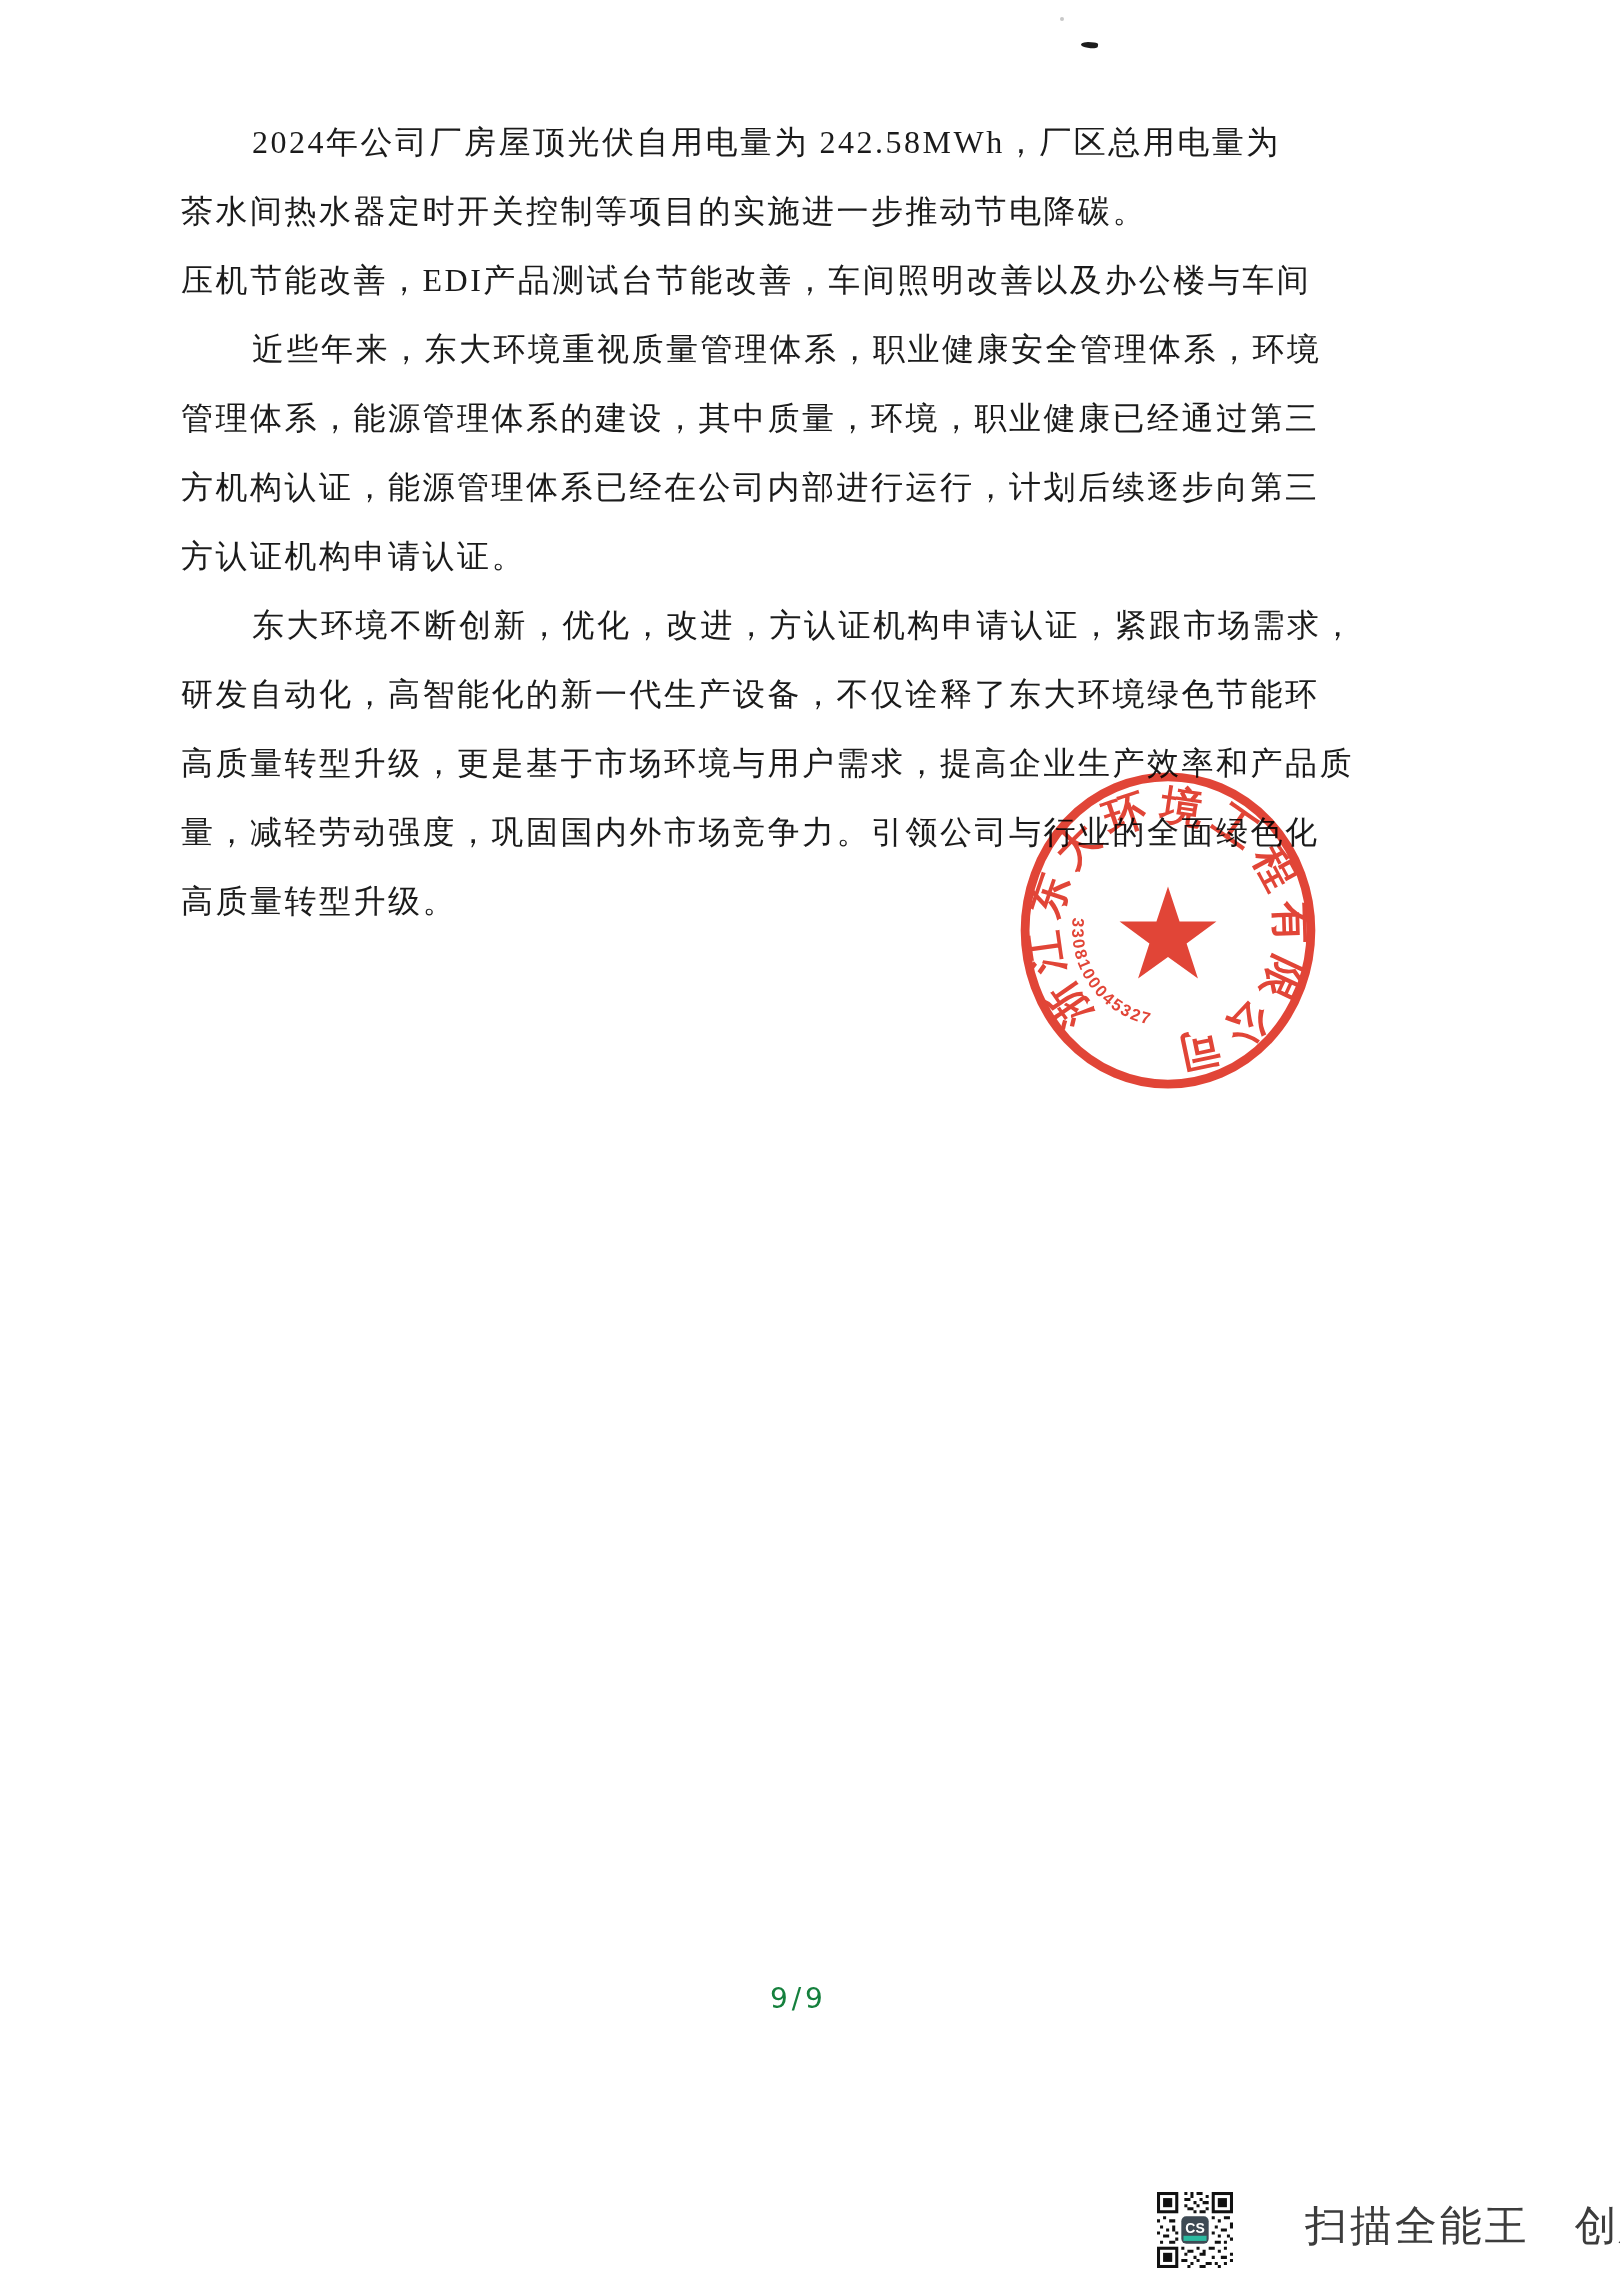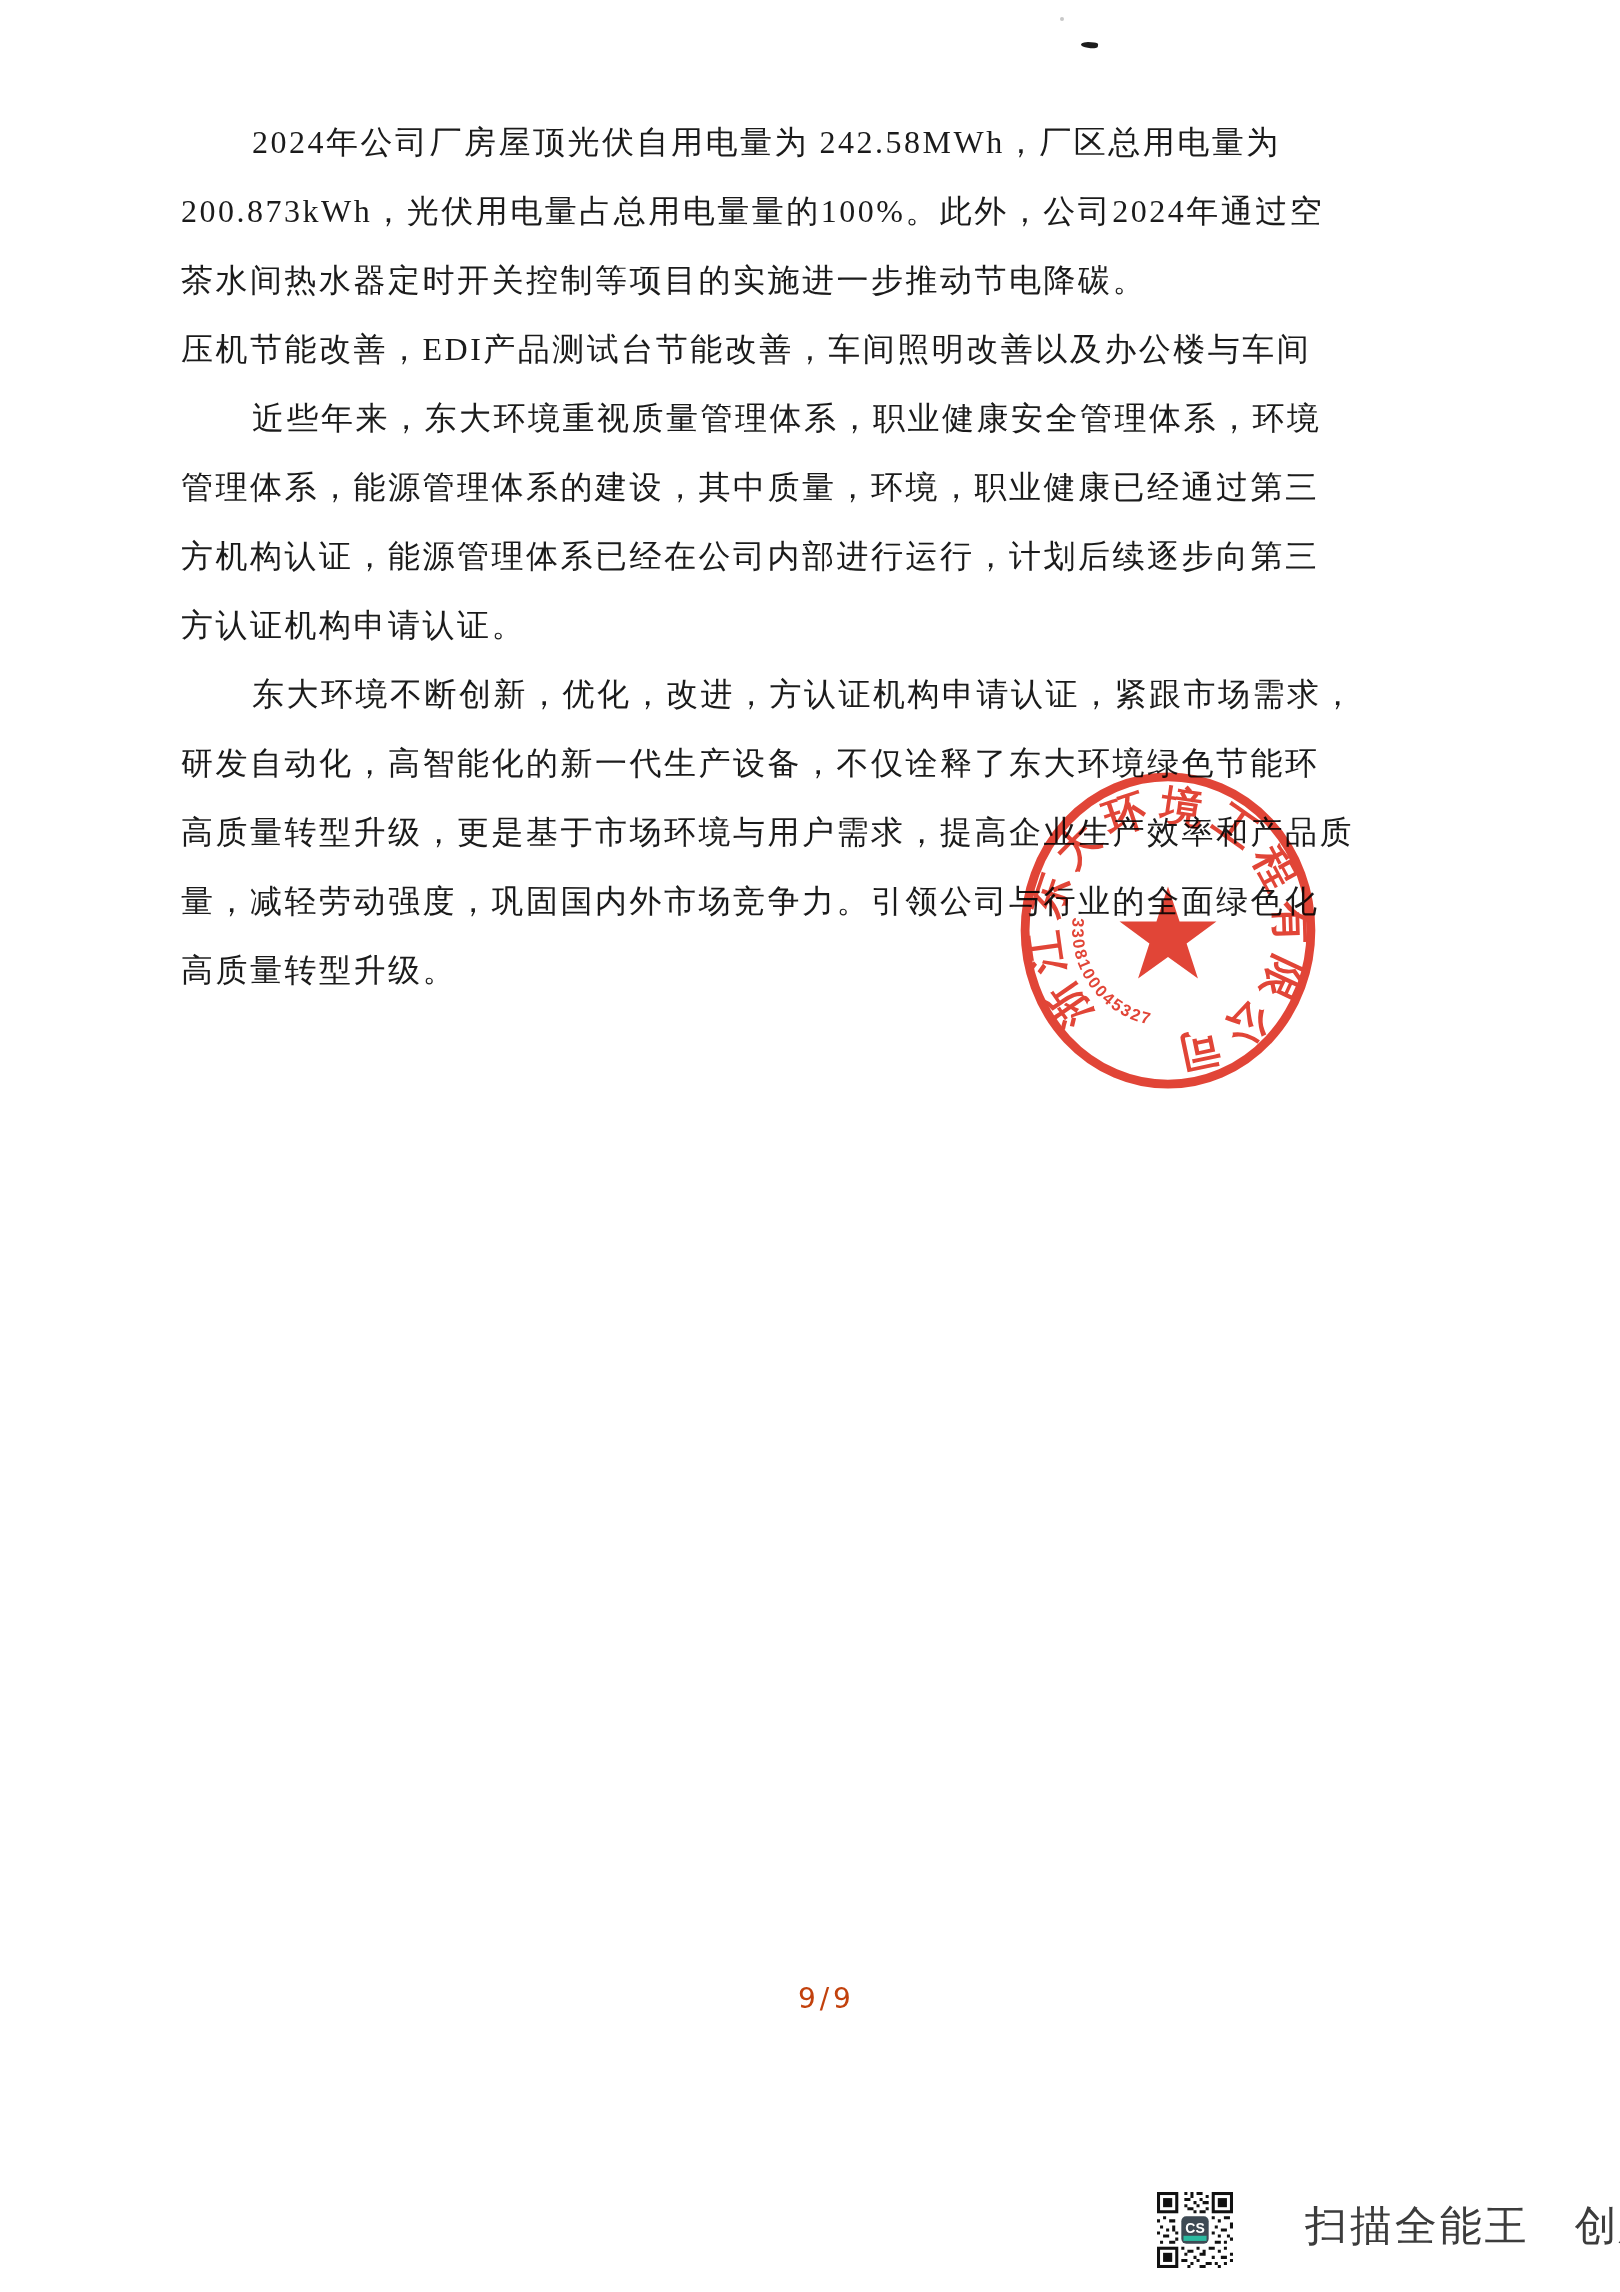--- a/index.html
+++ b/index.html
@@ -36,21 +36,21 @@
   
   .stamp{
     position:absolute;left:1016px;top:769px;width:304px;height:323px;
     mix-blend-mode:multiply;
     opacity:.92;
   }
   
   .page-number{
     position:absolute;left:770px;top:1982px;
     font-family:"DejaVu Sans","Liberation Sans",sans-serif;
-    font-size:28px;color:#c2410c;letter-spacing:3.9px;margin-left:28px;
+    font-size:28px;color:#15803d;letter-spacing:3.9px;
   }
   
   .footer-qr{
     position:absolute;left:1157px;top:2192px;width:76px;height:76px;
   }
   .footer-label{
     position:absolute;left:1305px;top:2198px;
     font-size:42px;color:#3c3c3c;letter-spacing:2.9px;
     font-family:"Liberation Serif","DejaVu Serif",serif;
     white-space:nowrap;
@@ -59,21 +59,20 @@
 </head>
 <body>
 
 <div class="page">
 
   <div class="artifact-dot"></div>
   <div class="artifact-tick"></div>
 
   <div class="doc-text">
     <div class="doc-line first">2024年公司厂房屋顶光伏自用电量为 242.58MWh，厂区总用电量为</div>
-    <div class="doc-line">200.873kWh，光伏用电量占总用电量量的100%。此外，公司2024年通过空</div>
     <div class="doc-line">茶水间热水器定时开关控制等项目的实施进一步推动节电降碳。</div>
     <div class="doc-line">压机节能改善，EDI产品测试台节能改善，车间照明改善以及办公楼与车间</div>
 
     <div class="doc-line first">近些年来，东大环境重视质量管理体系，职业健康安全管理体系，环境</div>
     <div class="doc-line">管理体系，能源管理体系的建设，其中质量，环境，职业健康已经通过第三</div>
     <div class="doc-line">方机构认证，能源管理体系已经在公司内部进行运行，计划后续逐步向第三</div>
     <div class="doc-line">方认证机构申请认证。</div>
 
     <div class="doc-line first">东大环境不断创新，优化，改进，方认证机构申请认证，紧跟市场需求，</div>
     <div class="doc-line">研发自动化，高智能化的新一代生产设备，不仅诠释了东大环境绿色节能环</div>

